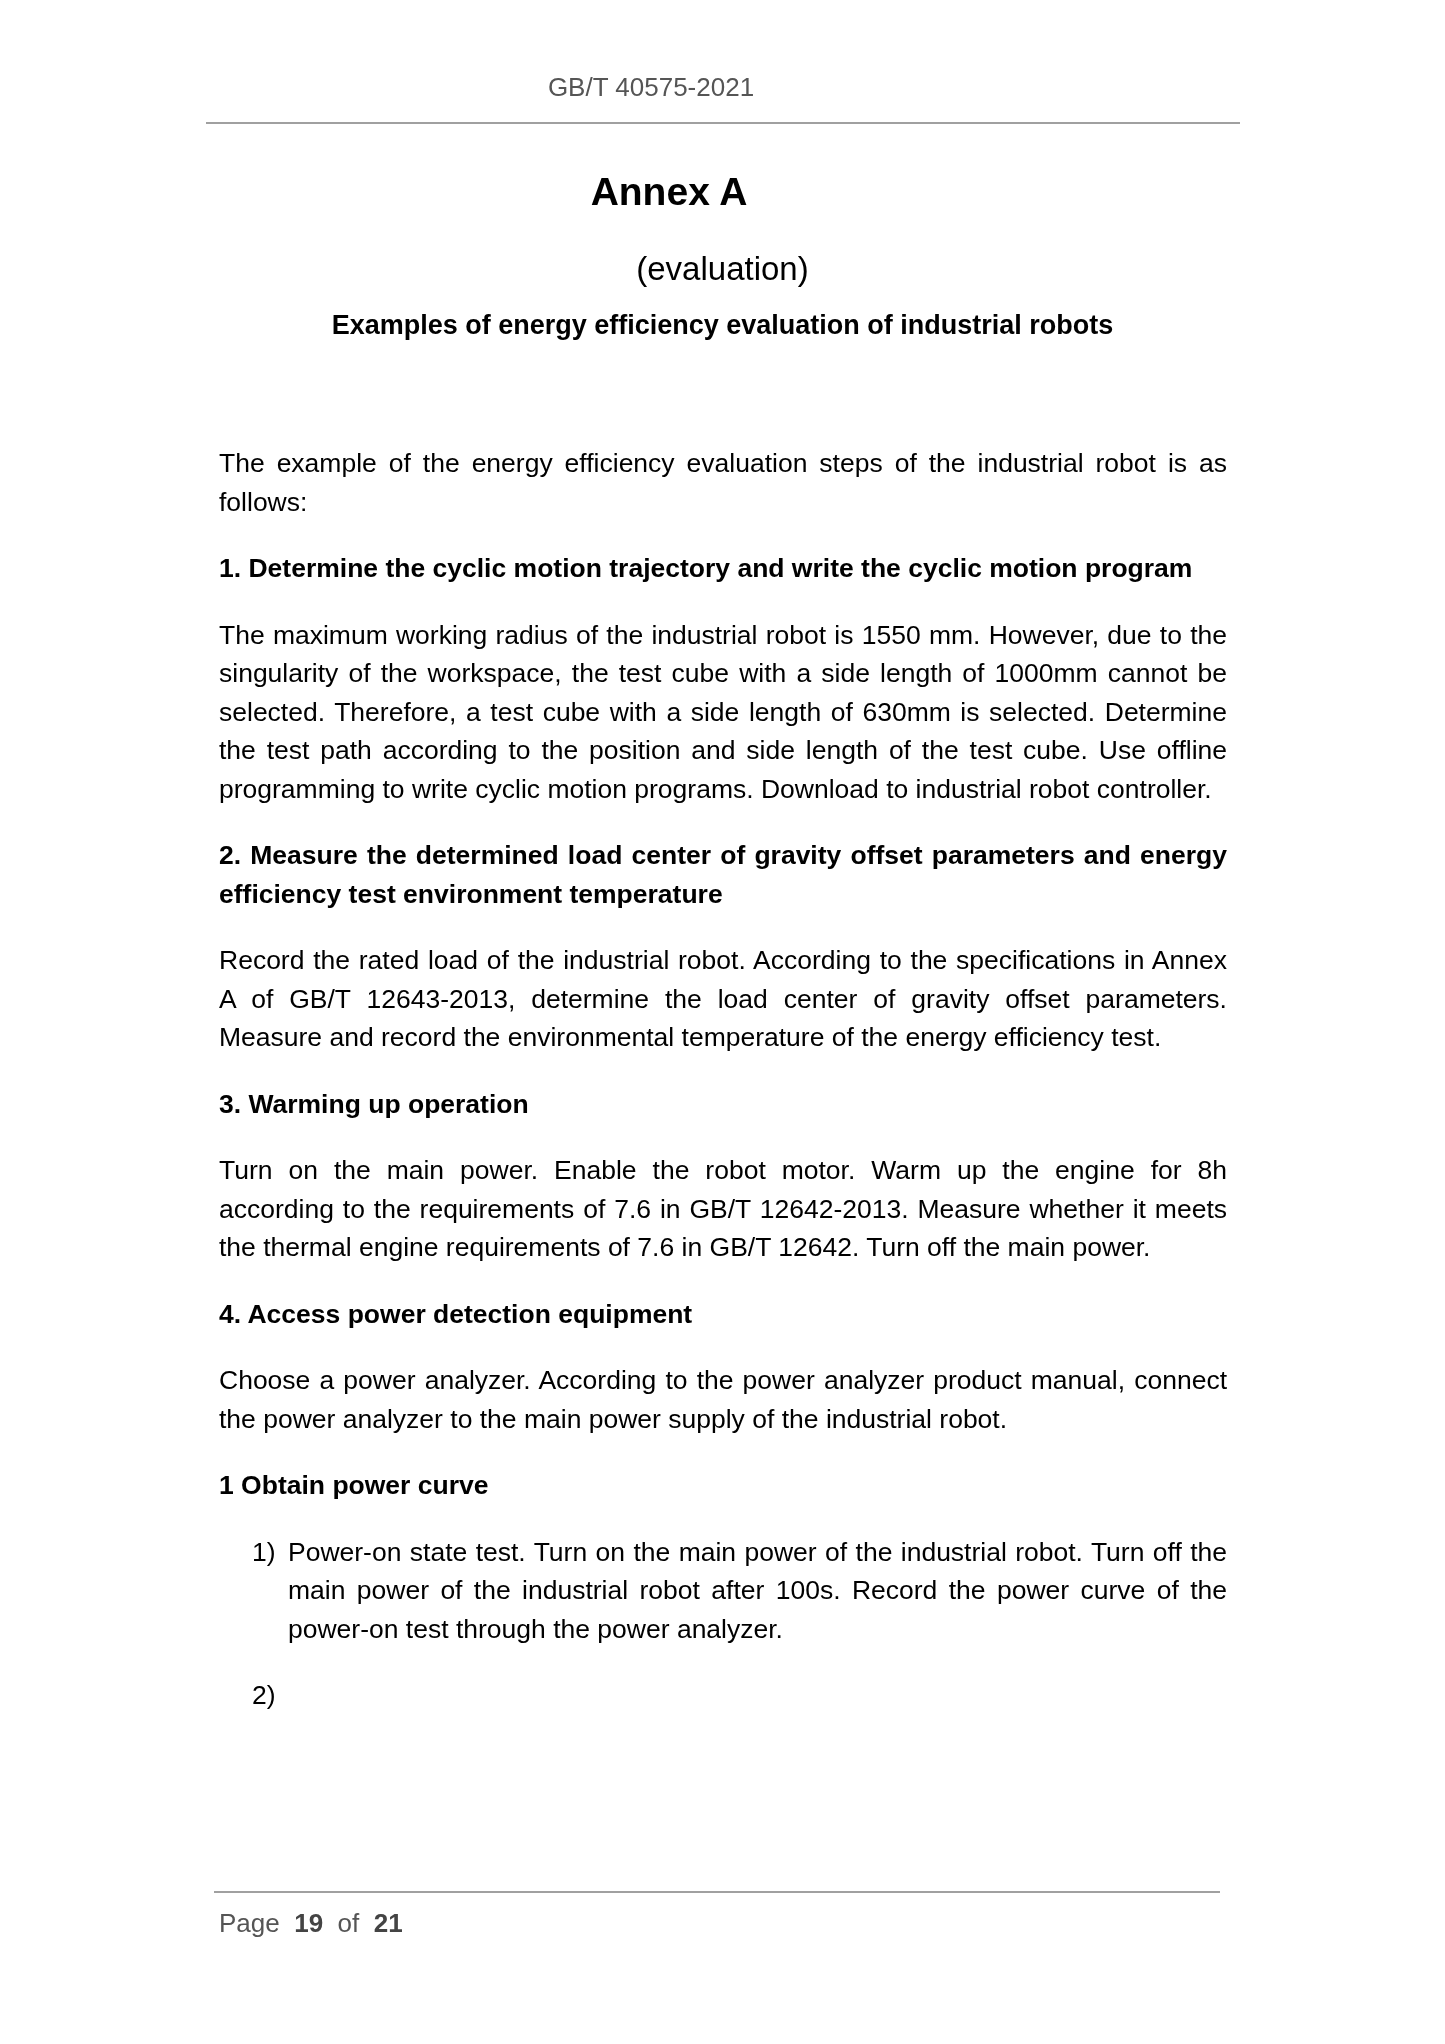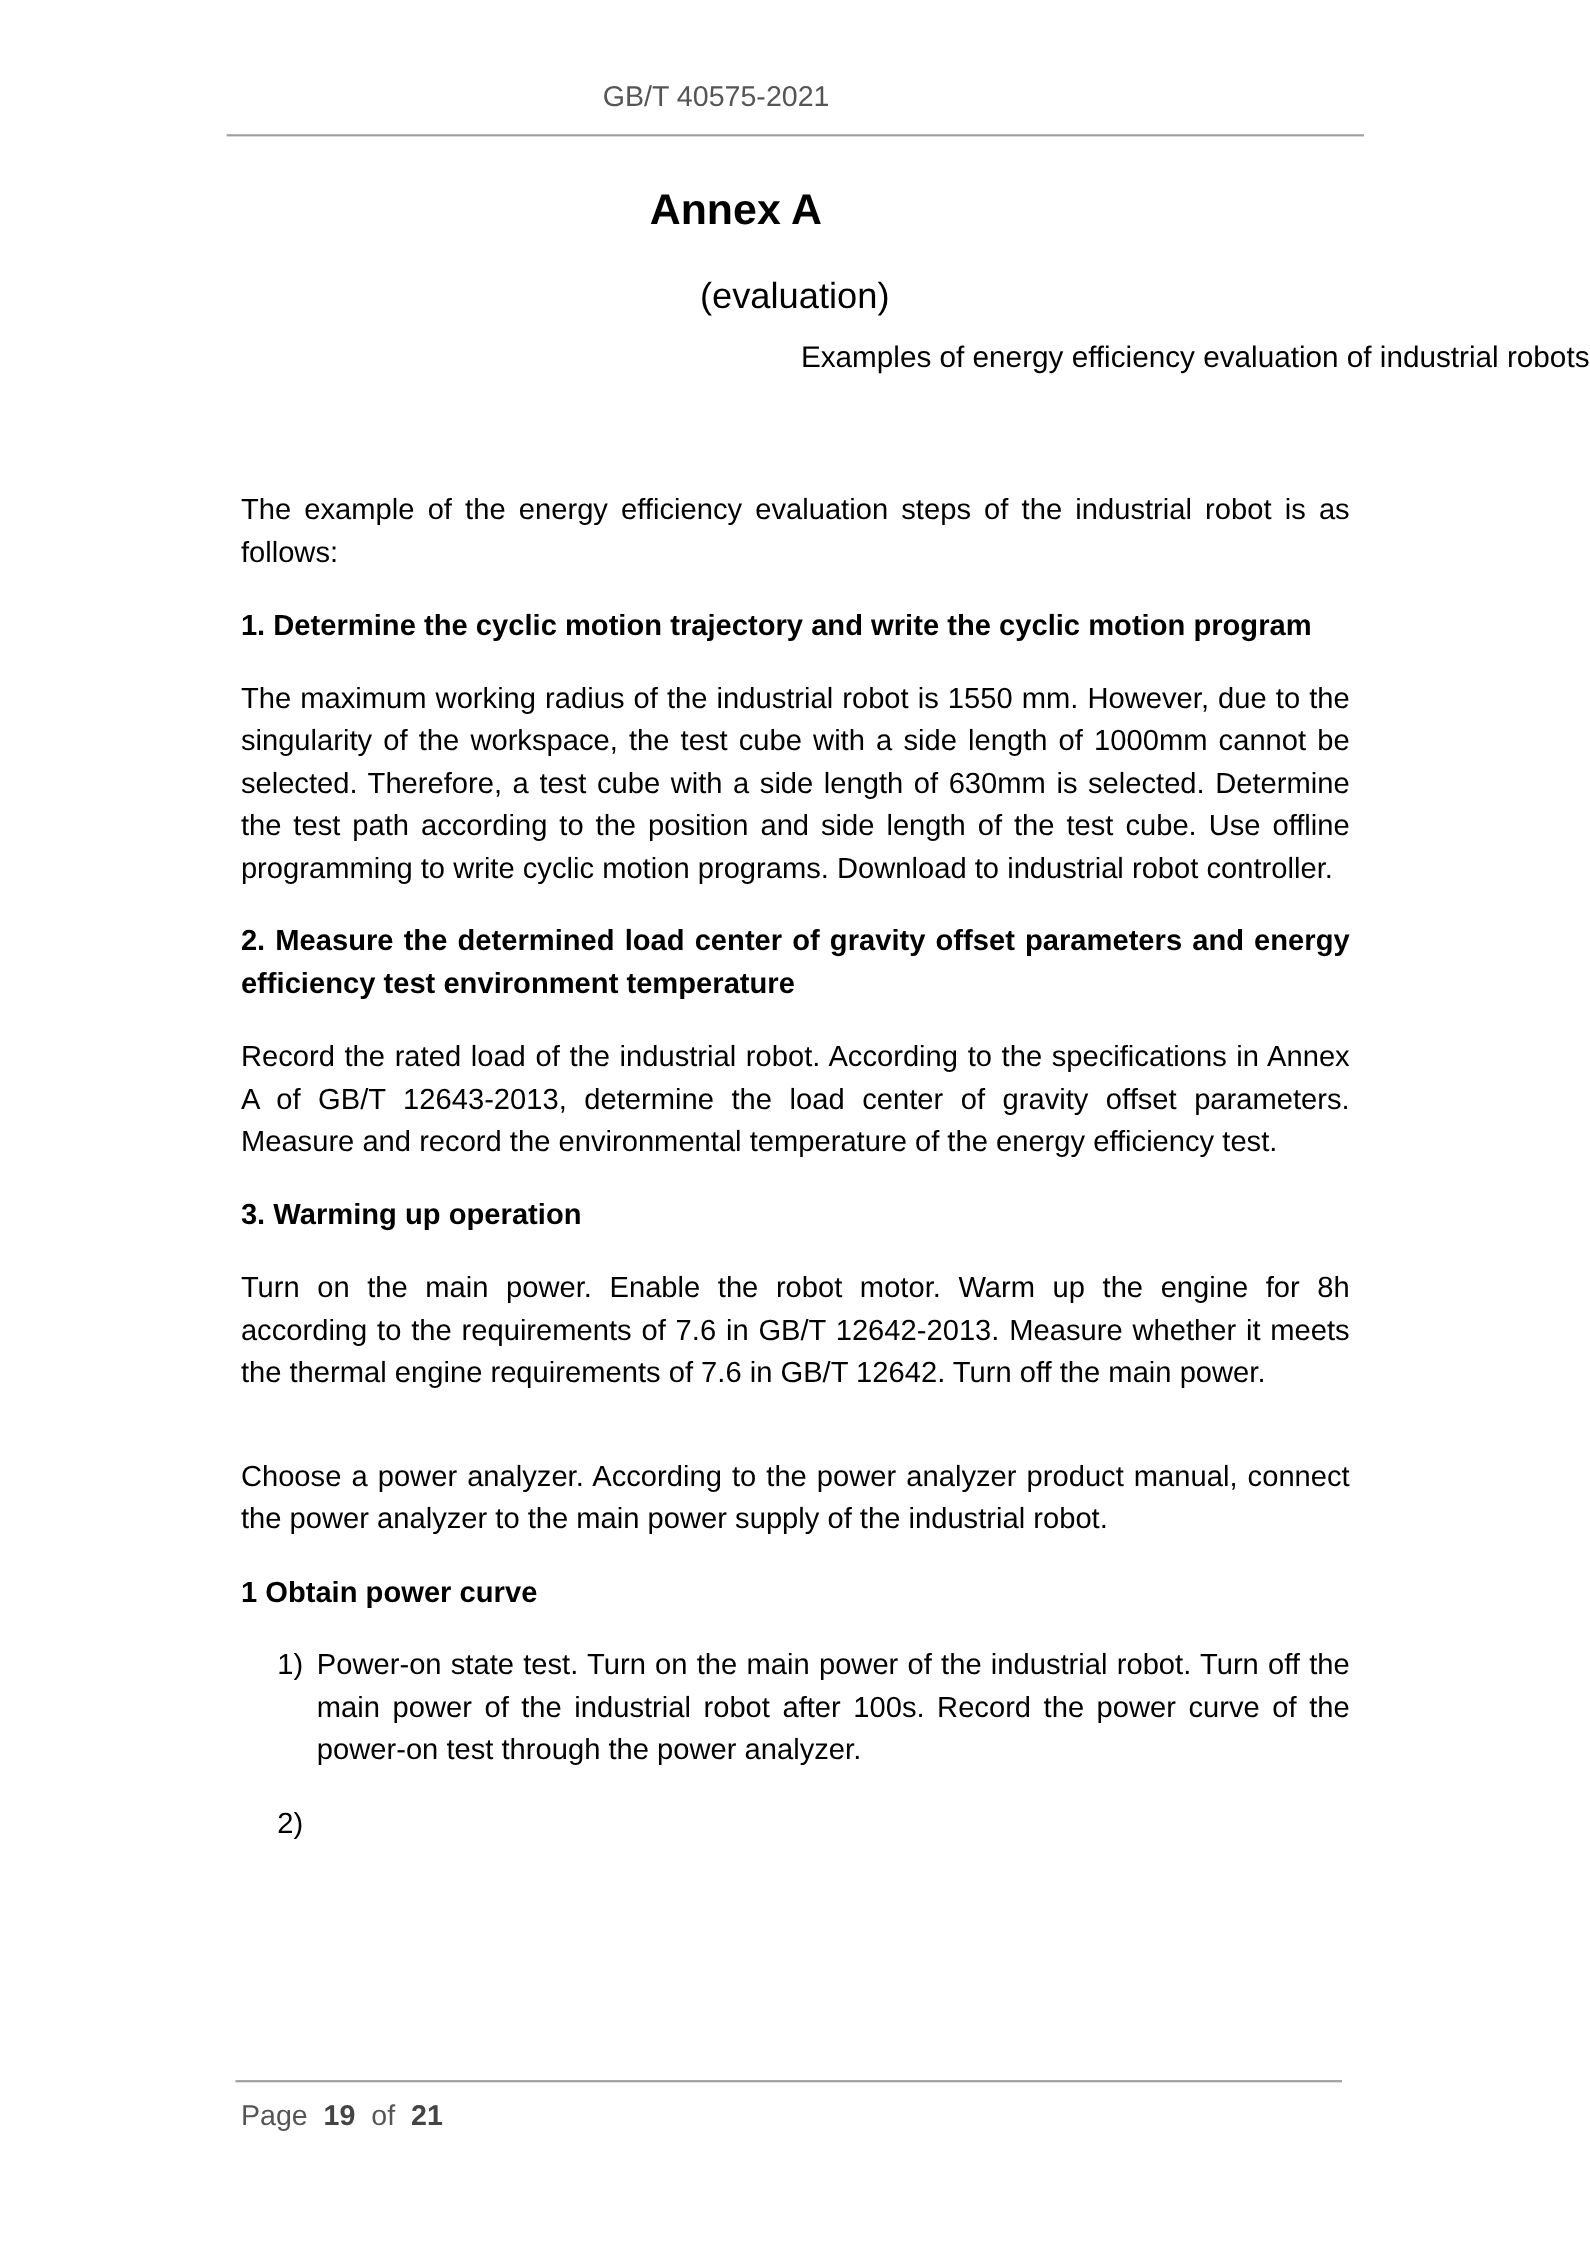--- a/index.html
+++ b/index.html
@@ -4,22 +4,22 @@
 <style>
   html, body { margin:0; padding:0; background:#ffffff; }
   body { width:1445px; height:2044px; position:relative; overflow:hidden;
          font-family:"Liberation Sans", sans-serif; color:#000; }
   .hdr-text { position:absolute; top:72px; left:0; width:1302px; text-align:center;
               font-size:26px; color:#555; }
   .hdr-line { position:absolute; top:122px; left:206px; width:1034px; height:2px; background:#a0a0a0; }
   .annex { position:absolute; top:170px; left:0; width:1338px; text-align:center;
            font-size:39px; font-weight:bold; }
   .informative { position:absolute; top:250px; left:0; width:1445px; text-align:center; font-size:33px; }
-  .subtitle { position:absolute; top:310px; left:0; width:1445px; text-align:right;
-              font-size:27px; font-weight:normal; }
+  .subtitle { position:absolute; top:310px; left:0; width:1445px; text-align:center;
+              font-size:27px; font-weight:bold; }
   .content { position:absolute; top:444px; left:219px; width:1008px; font-size:26.5px; line-height:38.5px; }
   .content p { margin:0; text-align:justify; }
   .content .h { font-weight:bold; }
   .gap { height:28px; }
   .li { position:relative; padding-left:69px; text-align:justify; }
   .li .num { position:absolute; left:33px; top:0; }
   .ftr-line { position:absolute; top:1891px; left:214px; width:1006px; height:2px; background:#a0a0a0; }
   .ftr { position:absolute; top:1908px; left:219px; width:1004px; font-size:26px; color:#555;
          display:flex; justify-content:space-between; }
   .ftr a { color:#555; text-decoration:underline; }
@@ -47,20 +47,21 @@
   <p class="h">2. Measure the determined load center of gravity offset parameters and energy efficiency test environment temperature</p>
   <div class="gap"></div>
   <p>Record the rated load of the industrial robot. According to the specifications in Annex A of GB/T 12643-2013, determine the load center of gravity offset parameters. Measure and record the environmental temperature of the energy efficiency test.</p>
   <div class="gap"></div>
 
   <p class="h">3. Warming up operation</p>
   <div class="gap"></div>
   <p>Turn on the main power. Enable the robot motor. Warm up the engine for 8h according to the requirements of 7.6 in GB/T 12642-2013. Measure whether it meets the thermal engine requirements of 7.6 in GB/T 12642. Turn off the main power.</p>
   <div class="gap"></div>
 
+  <p class="h">4. Access power detection equipment</p>
   <div class="gap"></div>
   <p>Choose a power analyzer. According to the power analyzer product manual, connect the power analyzer to the main power supply of the industrial robot.</p>
   <div class="gap"></div>
 
   <p class="h">1 Obtain power curve</p>
   <div class="gap"></div>
   <p class="li">
     <span class="num">1)</span>
     <span>Power-on state test. Turn on the main power of the industrial robot. Turn off the main power of the industrial robot after 100s. Record the power curve of the power-on test through the power analyzer.</span>
   </p>

